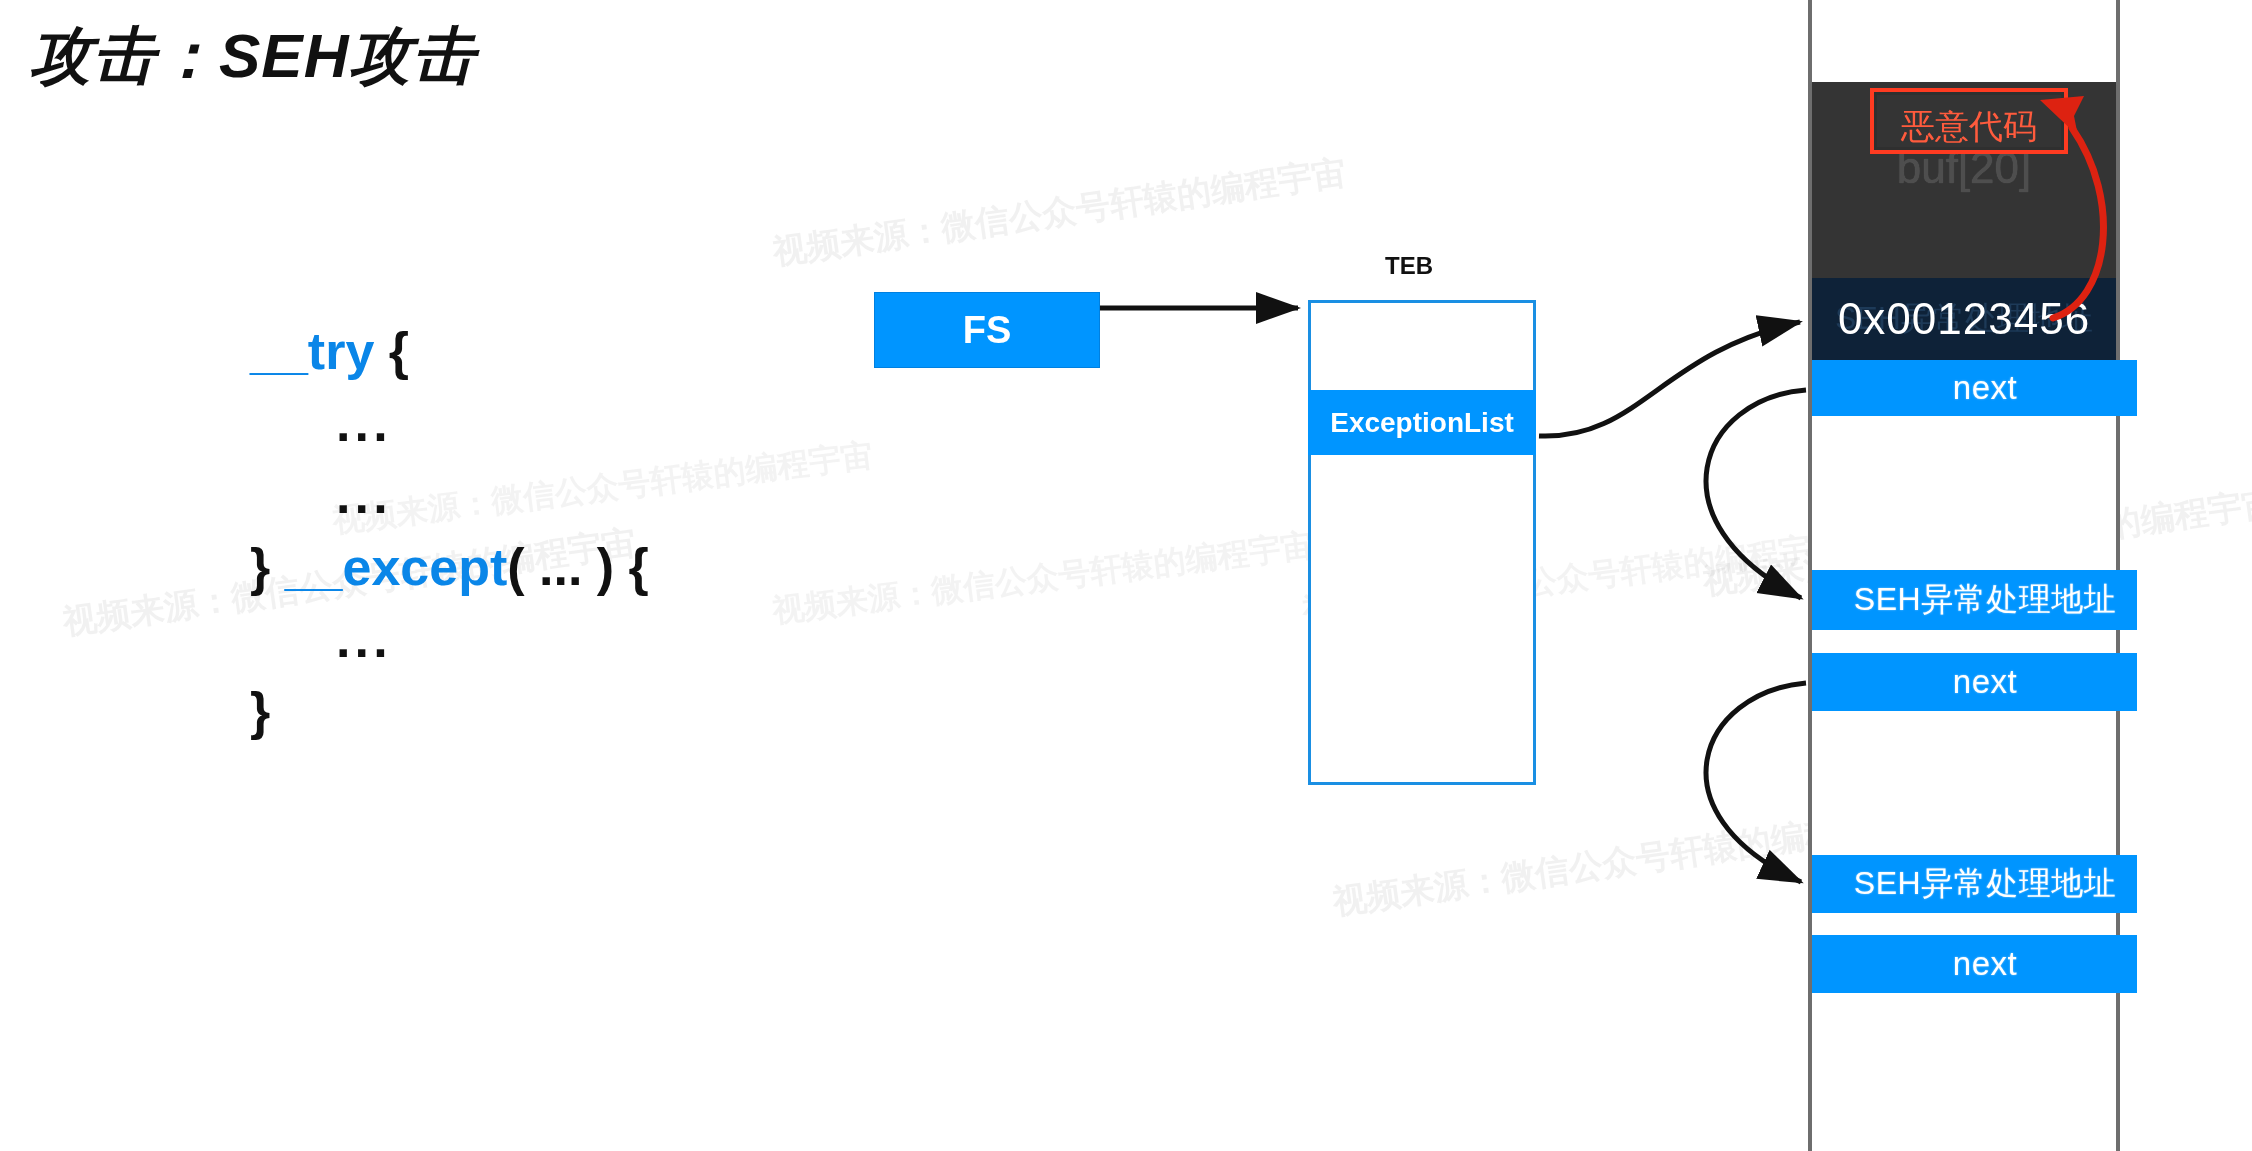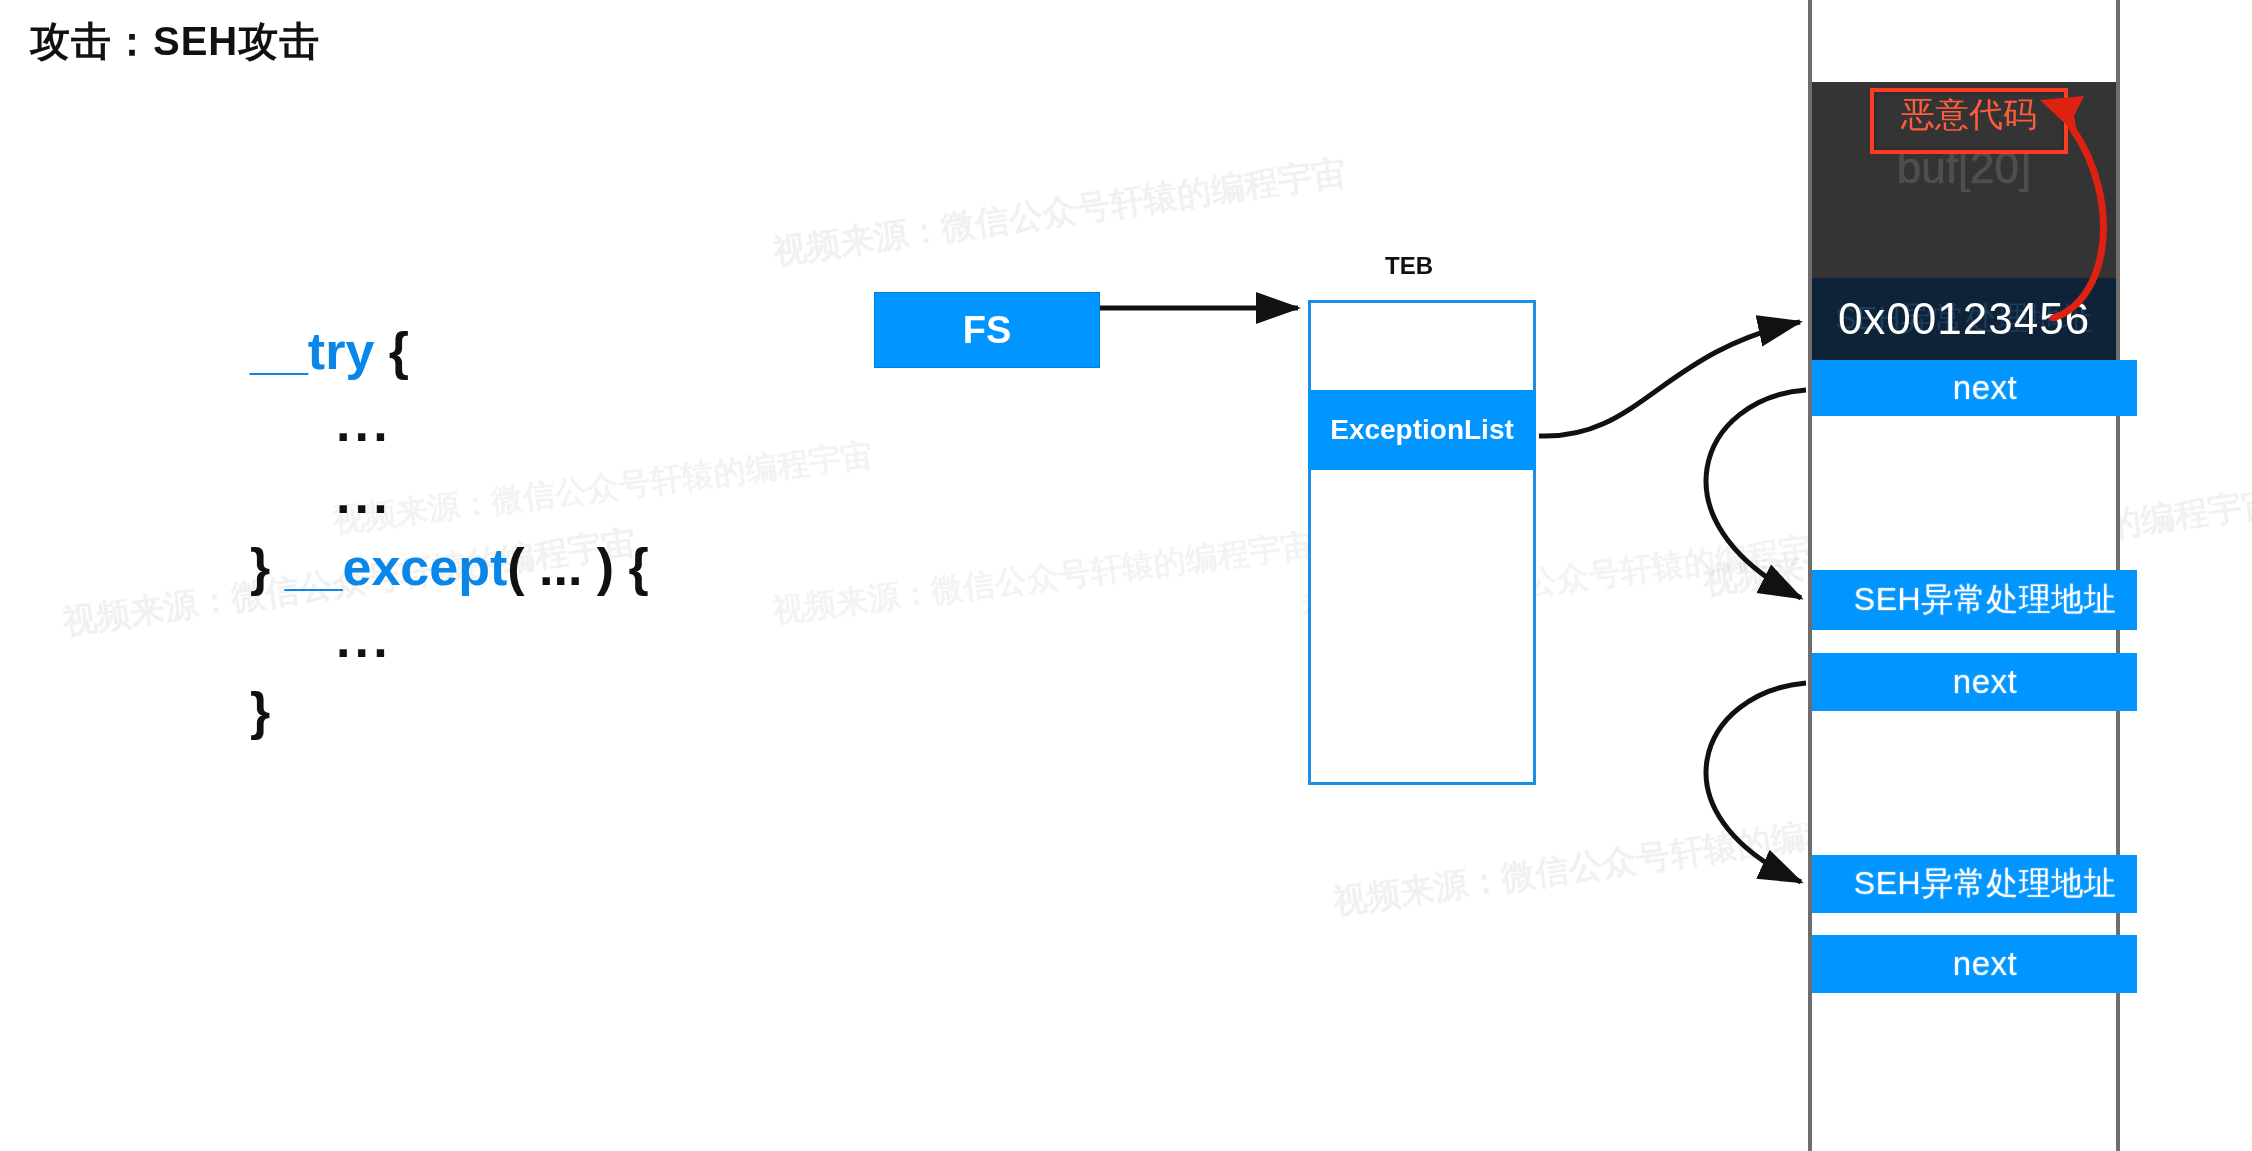--- a/index.html
+++ b/index.html
@@ -6,22 +6,23 @@
   html,body{margin:0;padding:0;}
   body{
     width:2252px;height:1151px;background:#ffffff;position:relative;overflow:hidden;
     font-family:"Liberation Sans","DejaVu Sans",sans-serif;
   }
   .abs{position:absolute;}
 
   
   #page-title{
     left:30px;top:14px;
-    font-size:40px;font-weight:bold;color:#111111;letter-spacing:1px;
+    font-size:62px;font-weight:bold;color:#111111;letter-spacing:1px;
     white-space:nowrap;
+    font-style:italic;
   }
 
   
   #code-block{
     left:250px;top:325px;
     font-size:52px;font-weight:bold;color:#111111;line-height:1.0;
     white-space:nowrap;
   }
   #code-block .line{height:72px;display:block;white-space:nowrap;}
   .kw{color:#0a86e8;}
@@ -39,21 +40,21 @@
   
   #teb-label{
     left:1385px;top:252px;
     font-size:24px;font-weight:bold;color:#111111;
   }
   #teb-box{
     left:1308px;top:300px;width:228px;height:485px;
     border:3px solid #1a8fe3;background:#ffffff;box-sizing:border-box;
   }
   #teb-exception-band{
-    left:1308px;top:390px;width:228px;height:80px;
+    left:1308px;top:390px;width:228px;height:65px;
     background:#0095ff;
     display:flex;align-items:center;justify-content:center;
     color:#ffffff;font-size:28px;font-weight:bold;
   }
 
   
   #stack-column{
     left:1808px;top:0px;width:312px;height:1151px;
     border-left:4px solid #6e6e6e;border-right:4px solid #6e6e6e;
     box-sizing:border-box;background:#ffffff;
@@ -76,21 +77,21 @@
   }
   #buf-ghost{
     left:1812px;top:140px;width:304px;height:56px;
     display:flex;align-items:center;justify-content:center;
     color:#4e4e4e;font-size:44px;
     text-shadow:0 0 1px #636363;
   }
   #malicious-code-box{
     left:1870px;top:88px;width:190px;height:58px;
     border:4px solid #ff3b21;
-    display:flex;align-items:flex-start;justify-content:center;
+    display:flex;align-items:flex-end;justify-content:center;
     color:#ff5b3d;font-size:34px;font-weight:normal;
     box-shadow:inset 0 0 0 3px #2f2f2f;
     background:transparent;
   }
   #overwritten-slot{
     left:1812px;top:278px;width:304px;height:82px;
     background:#0e2238;
   }
   #overwritten-ghost{
     left:1812px;top:292px;width:304px;height:54px;

